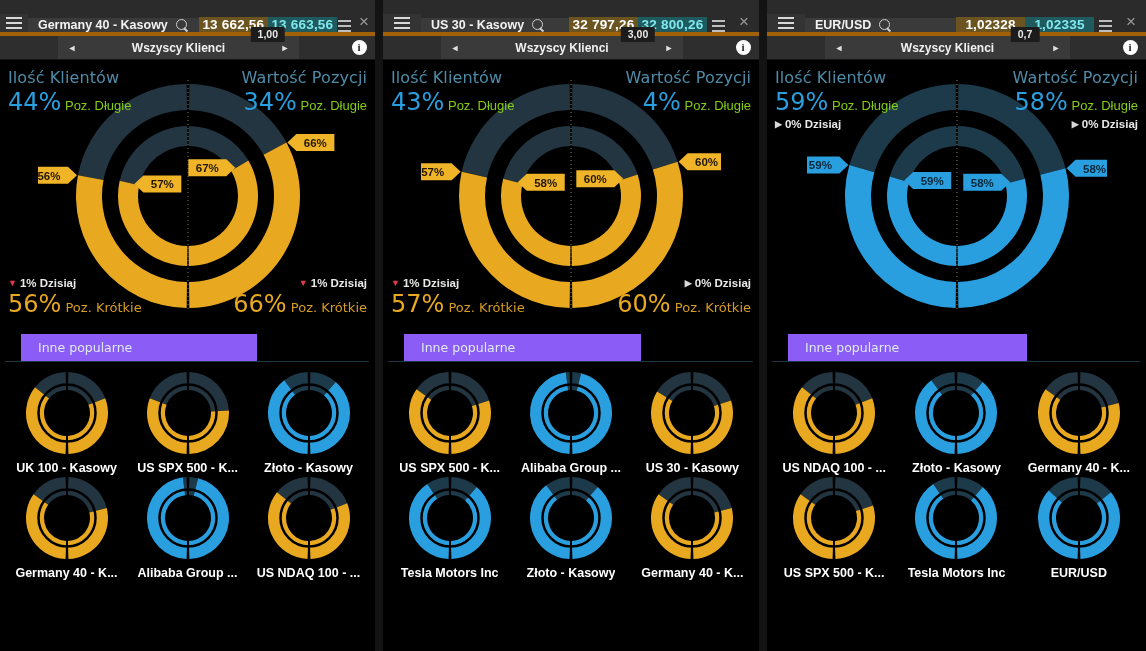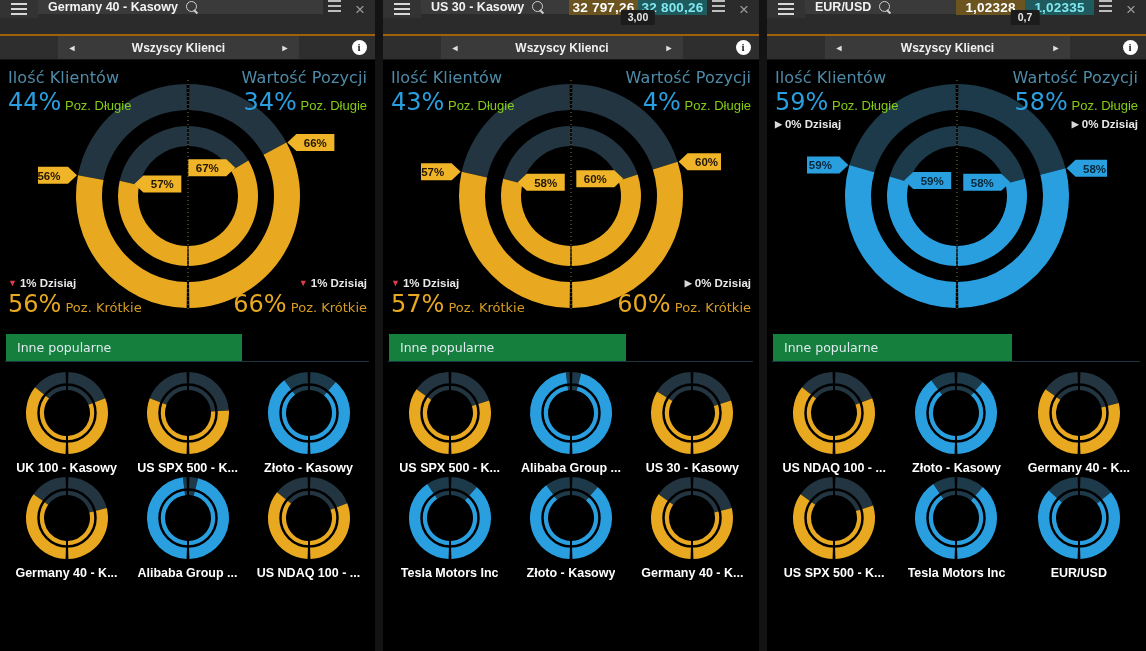--- a/index.html
+++ b/index.html
@@ -10,22 +10,22 @@
     overflow: hidden;
   }
   .app { display: flex; width: 1146px; height: 651px; background: #0b0b0b; }
   .panel { position: relative; height: 651px; background: #000; overflow: hidden; }
   .panel.p0 { width: 375px; }
   .gap { width: 8px; height: 651px; background: #131313; }
   .panel.p1 { width: 376px; }
   .panel.p2 { width: 379px; }
 
   
-  .titlebar { height: 36px; display: flex; align-items: flex-start;
-    background: #2b2b2b; border-bottom: 2px solid #a16207; }
+  .titlebar { height: 36px; display: flex; align-items: flex-end;
+    background: #2b2b2b; border-bottom: 4px solid #a16207; }
   .tb-burger { width: 38px; display: flex; align-items: center; justify-content: center;
     background: #333; cursor: pointer; }
   .tb-burger .bars { width: 16px; }
   .tb-burger .bars i { display: block; height: 2px; background: #d8d8d8; margin: 3px 0; }
   .tb-name { flex: 1; display: flex; align-items: center; gap: 8px;
     padding: 0 10px; background: #3a3a3a; color: #f2f2f2;
     font-size: 12.5px; font-weight: bold; white-space: nowrap; }
   .mag { width: 13px; height: 13px; position: relative; flex: 0 0 auto; }
   .mag::before { content: ""; position: absolute; left: 0; top: 0;
     width: 9px; height: 9px; border: 1.6px solid #cfcfcf; border-radius: 50%; }
@@ -85,22 +85,22 @@
     display: flex; justify-content: space-between; padding: 0 8px; pointer-events: none; }
   .big-short { font-size: 24px; color: #e8a820; font-family: "DejaVu Sans", sans-serif; }
   .sm-short { font-size: 13px; color: #d79c22; font-family: "DejaVu Sans", sans-serif; }
   .ftr .today { margin: 0 0 1px 0; }
 
   .donutwrap { position: absolute; left: 50%; top: 50%;
     transform: translate(-50%, -50%); }
 
   
   .pop-head { position: relative; height: 28px; margin-top: 2px; }
-  .pop-head .bar { position: absolute; left: 6px; top: 0; height: 27px; width: 63%;
-    background: #15803d; display: flex; align-items: center; padding-left: 11px; }
+  .pop-head .bar { position: absolute; left: 21px; top: 0; height: 27px; width: 63%;
+    background: #8b5cf6; display: flex; align-items: center; padding-left: 17px; }
   .pop-head .bar span { color: #dfe9ef; font-size: 12.5px;
     font-family: "DejaVu Sans", sans-serif; }
   .pop-head .rule { position: absolute; left: 5px; right: 6px; bottom: 0; height: 1px;
     background: #1d3442; }
   .grid { display: grid; grid-template-columns: repeat(3, 1fr);
     row-gap: 0px; padding: 8px 6px 0 6px; }
   .tile { display: flex; flex-direction: column; align-items: center; cursor: pointer; }
   .tile .lbl { margin-top: 5px; color: #ffffff; font-size: 12.5px; font-weight: bold;
     white-space: nowrap; overflow: hidden; text-overflow: ellipsis; max-width: 118px;
     text-align: right; }
@@ -116,20 +116,25 @@
           <div class="bars">
             <i></i>
             <i></i>
             <i></i>
           </div>
         </div>
         <div class="tb-name">
           <span>Germany 40 - Kasowy</span>
           <span class="mag"></span>
         </div>
+        <div class="tb-prices">
+          <div class="tb-bid">13 662,56</div>
+          <div class="tb-ask">13 663,56</div>
+          <div class="spread">1,00</div>
+        </div>
         <div class="tb-lines">
           <i></i>
           <i></i>
           <i></i>
         </div>
         <div class="tb-close">×</div>
       </div>
       <div class="subbar">
         <div class="sb-pad"></div>
         <div class="sb-arrow">◄</div>

